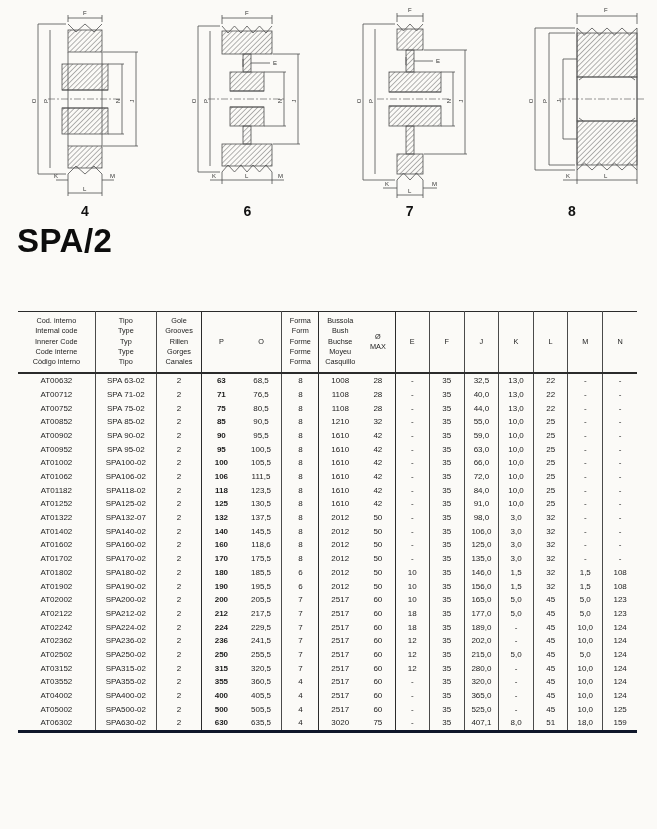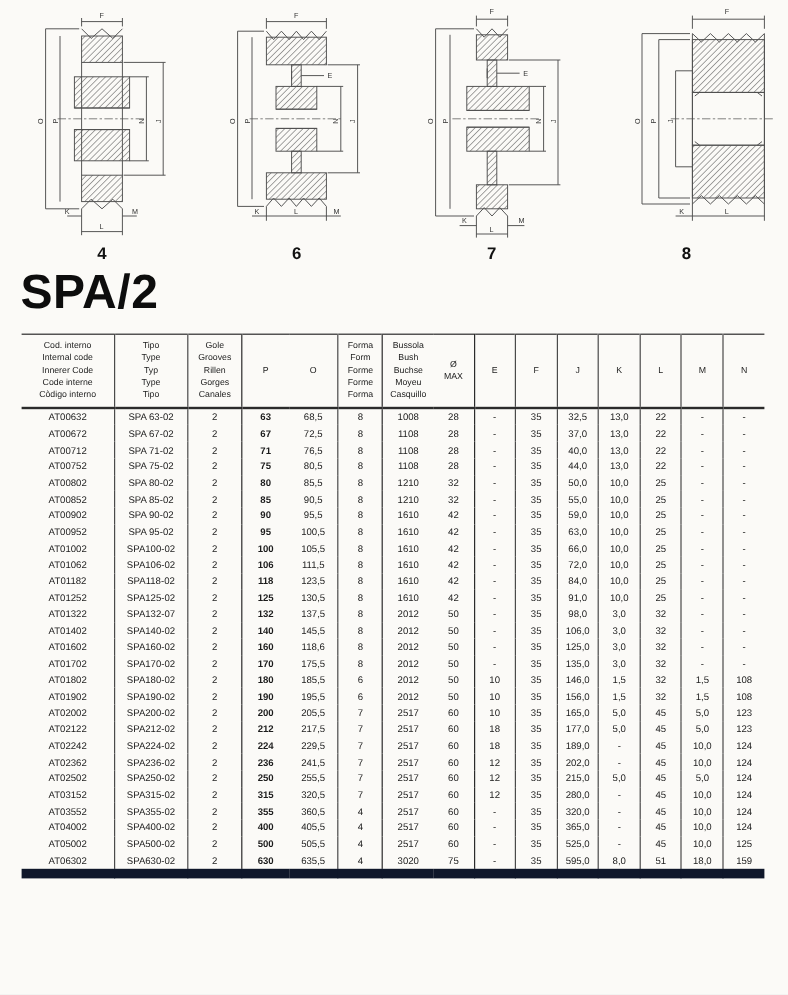--- a/index.html
+++ b/index.html
@@ -11,27 +11,27 @@
   .diagrams{
     position:absolute;top:4px;left:0;width:657px;height:222px;
     display:flex;justify-content:space-between;padding:0 6px;box-sizing:border-box;
   }
   .diagram{width:158px;height:222px;display:flex;flex-direction:column;align-items:center;}
   .diagram svg{display:block;}
   .dia-num{font-weight:bold;font-size:14px;margin-top:2px;color:#111;}
   svg text{font-family:"Liberation Sans",sans-serif;font-size:6px;fill:#333;}
   
   .title{
-    position:absolute;left:17px;top:222px;font-size:40px;font-weight:800;
+    position:absolute;left:17px;top:222px;font-size:33px;font-weight:800;
     letter-spacing:0.5px;color:#0d0d0d;
   }
   
   .tablewrap{position:absolute;left:18px;top:278px;width:620px;}
   table{border-collapse:collapse;width:619px;table-layout:fixed;
-        border-top:1.5px solid #2b2b2b;border-bottom:8px solid #0f172a;}
+        border-top:1.5px solid #2b2b2b;border-bottom:3px solid #0f172a;margin-top:33px;}
   th{
     font-size:7.3px;font-weight:normal;line-height:1.42;text-align:center;
     vertical-align:middle;padding:4px 1px;white-space:pre-line;
     border-bottom:2px solid #2b2b2b;color:#1c1c1c;
   }
   td{
     font-size:8px;text-align:center;vertical-align:middle;padding:2.4px 1px 2.3px;
     color:#1c1c1c;white-space:nowrap;overflow:hidden;
   }
   td.c3{font-weight:bold;}
@@ -313,37 +313,20 @@
             <td class="c7">28</td>
             <td class="c8">-</td>
             <td class="c9">35</td>
             <td class="c10">32,5</td>
             <td class="c11">13,0</td>
             <td class="c12">22</td>
             <td class="c13">-</td>
             <td class="c14">-</td>
           </tr>
           <tr>
-            <td class="c0">AT00672</td>
-            <td class="c1">SPA 67-02</td>
-            <td class="c2">2</td>
-            <td class="c3">67</td>
-            <td class="c4">72,5</td>
-            <td class="c5">8</td>
-            <td class="c6">1108</td>
-            <td class="c7">28</td>
-            <td class="c8">-</td>
-            <td class="c9">35</td>
-            <td class="c10">37,0</td>
-            <td class="c11">13,0</td>
-            <td class="c12">22</td>
-            <td class="c13">-</td>
-            <td class="c14">-</td>
-          </tr>
-          <tr>
             <td class="c0">AT00712</td>
             <td class="c1">SPA 71-02</td>
             <td class="c2">2</td>
             <td class="c3">71</td>
             <td class="c4">76,5</td>
             <td class="c5">8</td>
             <td class="c6">1108</td>
             <td class="c7">28</td>
             <td class="c8">-</td>
             <td class="c9">35</td>
@@ -360,37 +343,20 @@
             <td class="c3">75</td>
             <td class="c4">80,5</td>
             <td class="c5">8</td>
             <td class="c6">1108</td>
             <td class="c7">28</td>
             <td class="c8">-</td>
             <td class="c9">35</td>
             <td class="c10">44,0</td>
             <td class="c11">13,0</td>
             <td class="c12">22</td>
-            <td class="c13">-</td>
-            <td class="c14">-</td>
-          </tr>
-          <tr>
-            <td class="c0">AT00802</td>
-            <td class="c1">SPA 80-02</td>
-            <td class="c2">2</td>
-            <td class="c3">80</td>
-            <td class="c4">85,5</td>
-            <td class="c5">8</td>
-            <td class="c6">1210</td>
-            <td class="c7">32</td>
-            <td class="c8">-</td>
-            <td class="c9">35</td>
-            <td class="c10">50,0</td>
-            <td class="c11">10,0</td>
-            <td class="c12">25</td>
             <td class="c13">-</td>
             <td class="c14">-</td>
           </tr>
           <tr>
             <td class="c0">AT00852</td>
             <td class="c1">SPA 85-02</td>
             <td class="c2">2</td>
             <td class="c3">85</td>
             <td class="c4">90,5</td>
             <td class="c5">8</td>
@@ -765,21 +731,21 @@
             <td class="c0">AT06302</td>
             <td class="c1">SPA630-02</td>
             <td class="c2">2</td>
             <td class="c3">630</td>
             <td class="c4">635,5</td>
             <td class="c5">4</td>
             <td class="c6">3020</td>
             <td class="c7">75</td>
             <td class="c8">-</td>
             <td class="c9">35</td>
-            <td class="c10">595,0</td>
+            <td class="c10">407,1</td>
             <td class="c11">8,0</td>
             <td class="c12">51</td>
             <td class="c13">18,0</td>
             <td class="c14">159</td>
           </tr>
         </tbody>
     </table>
   </div>
 
 </div>

